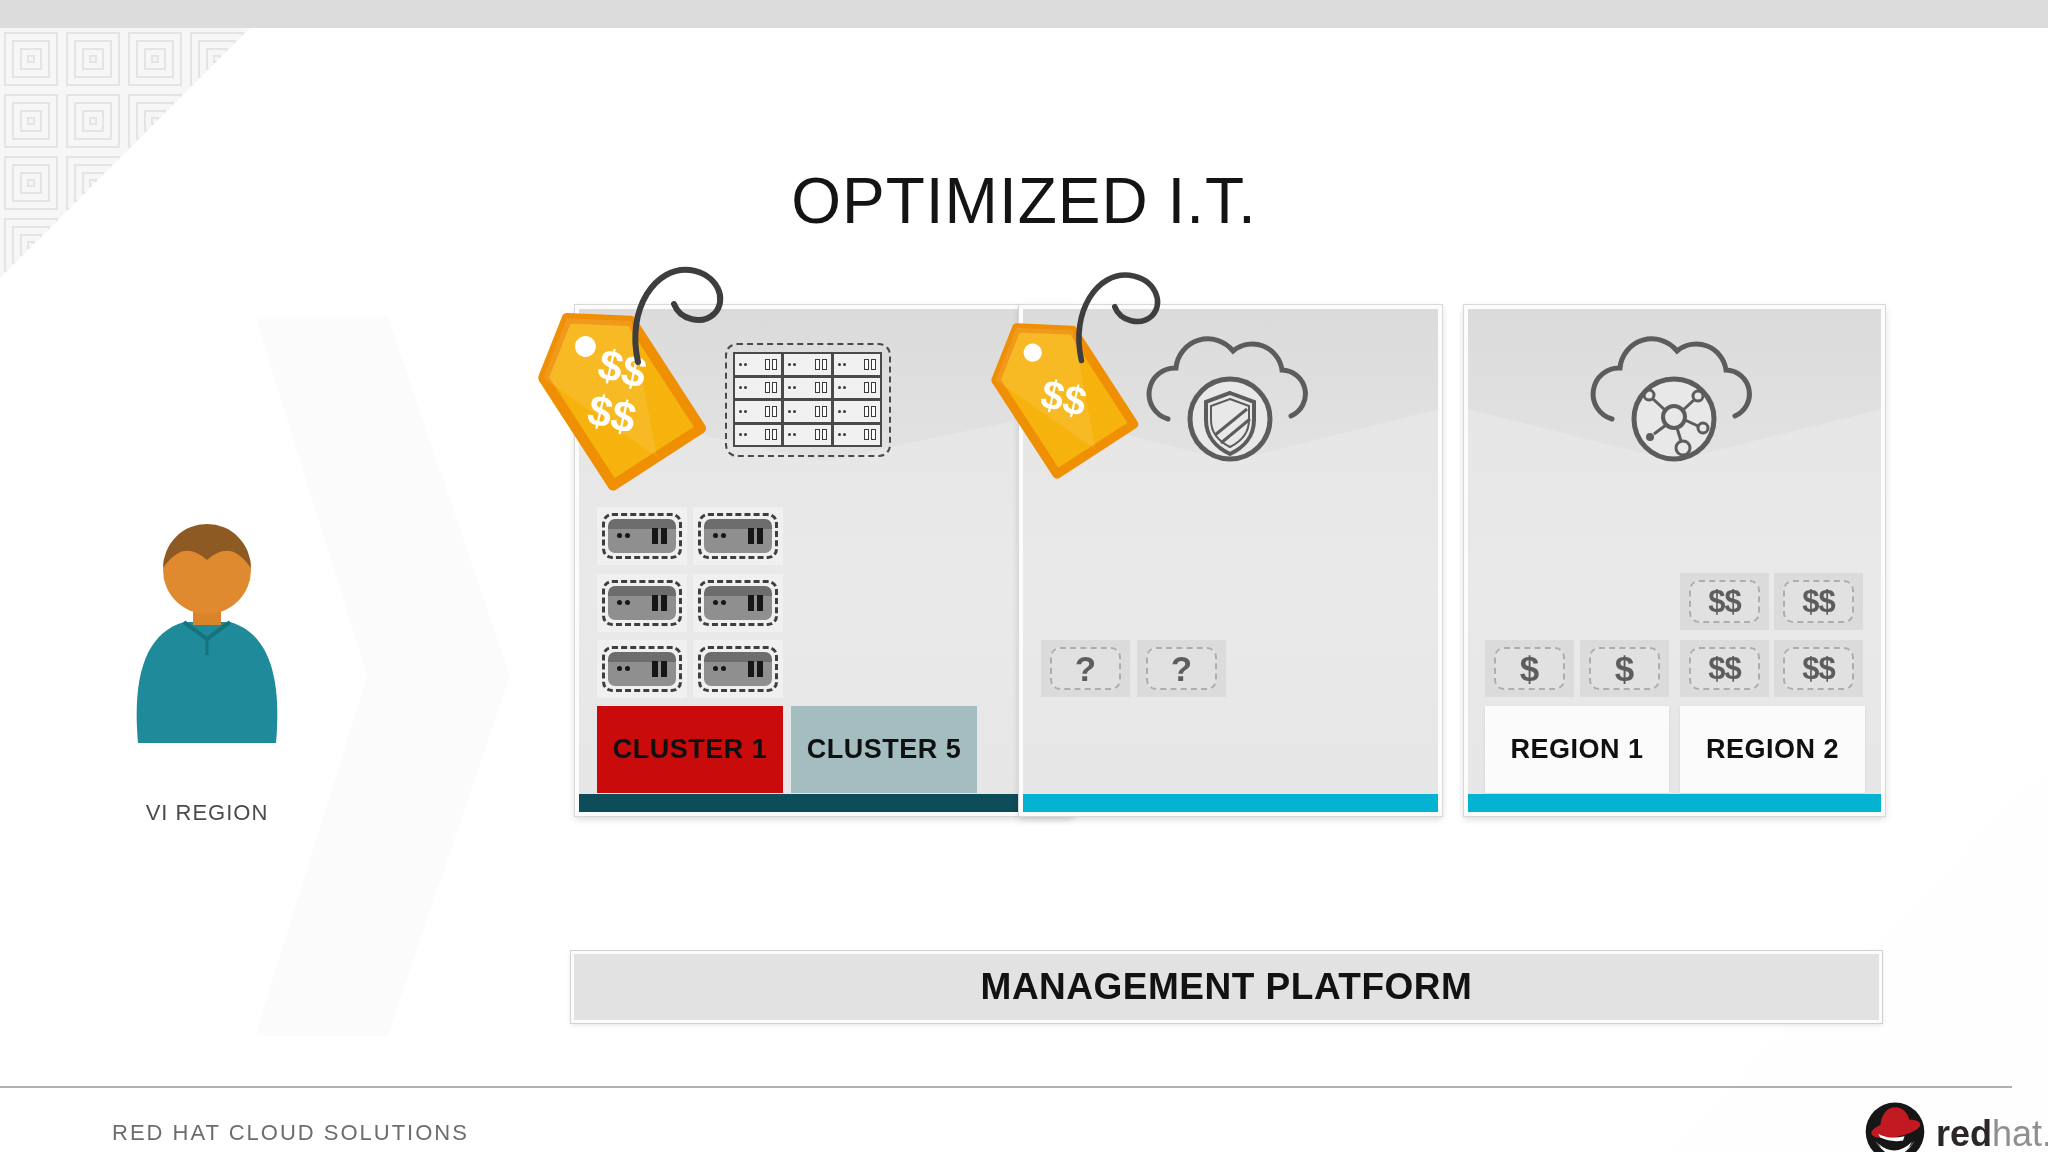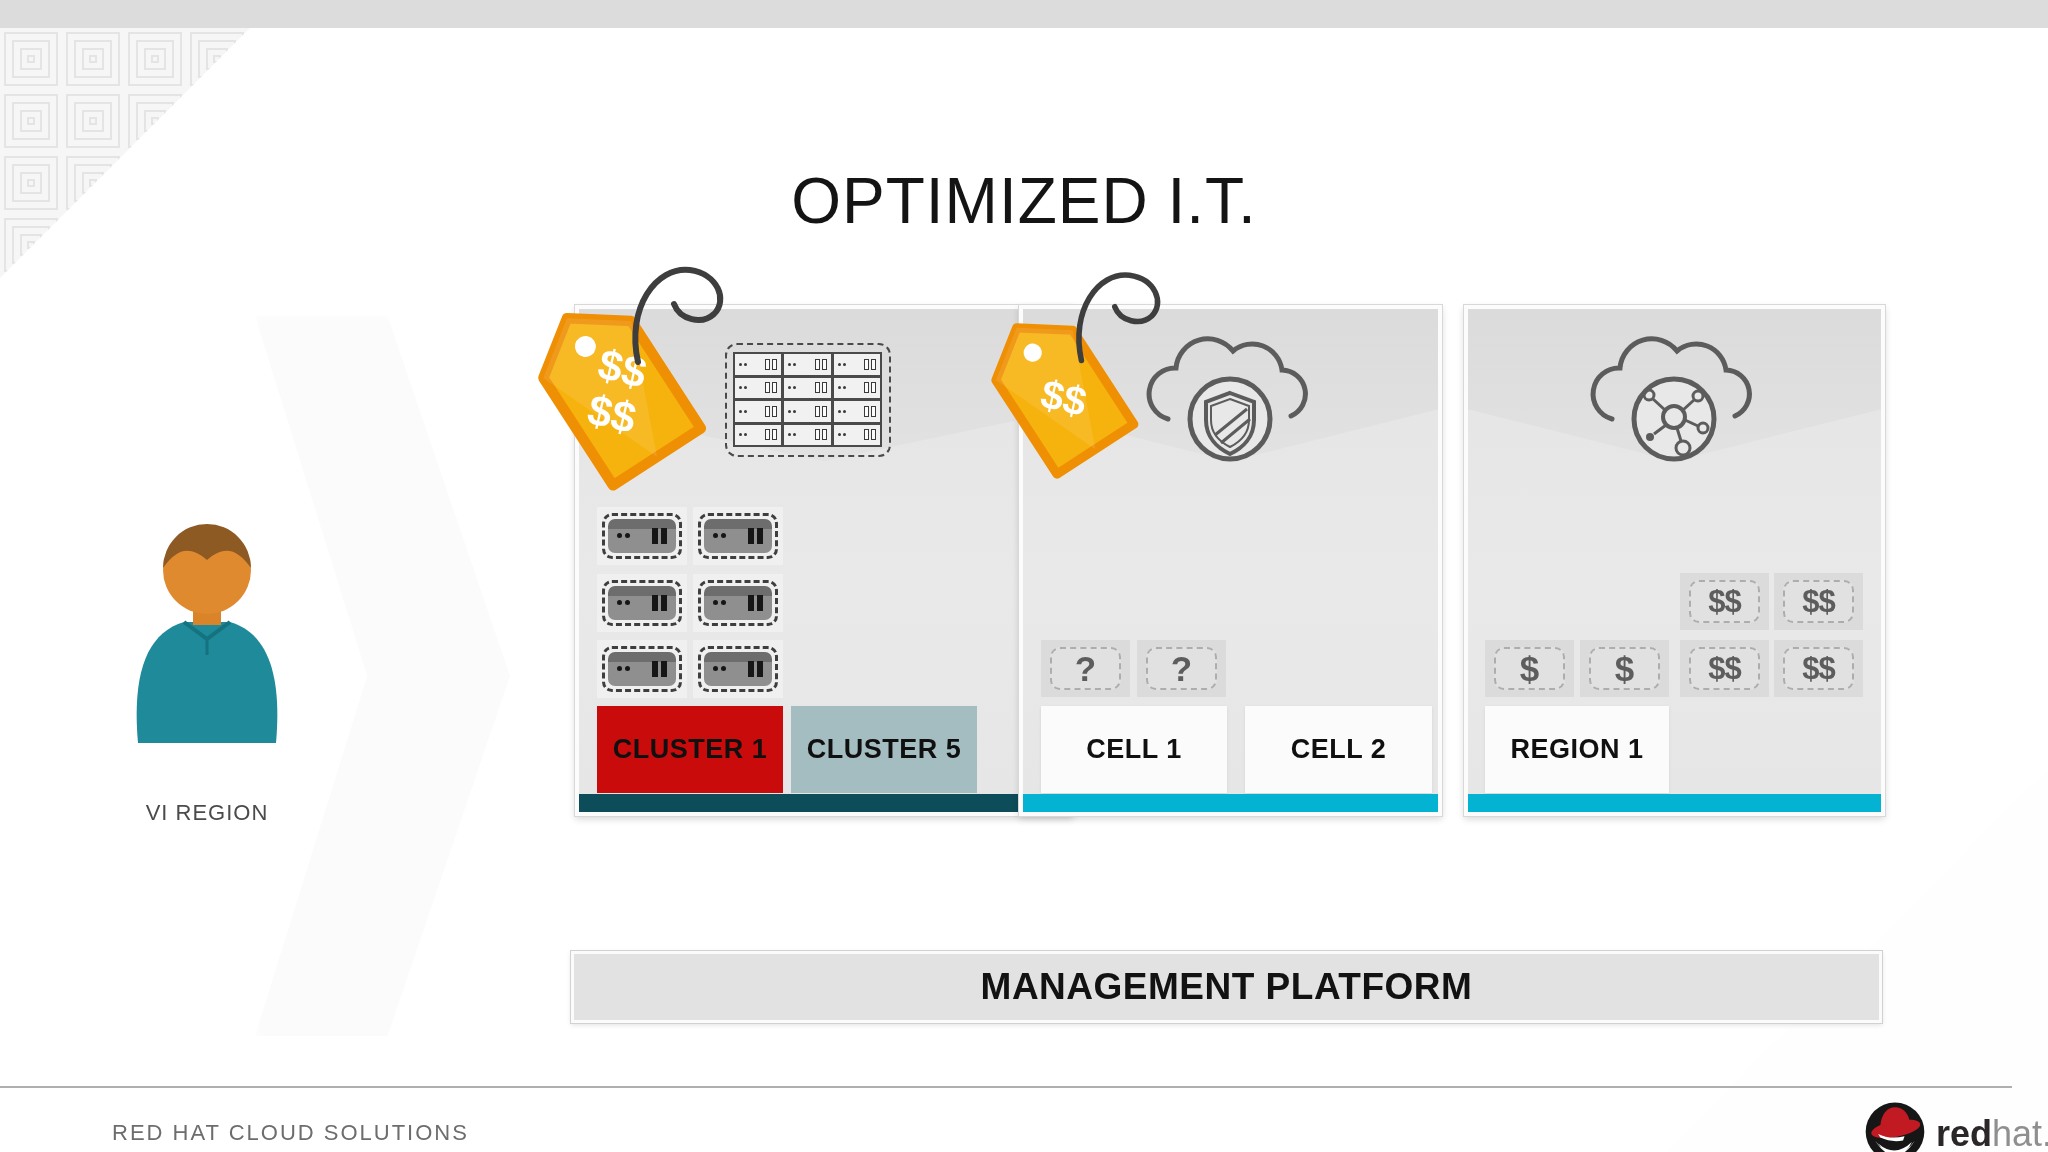--- a/index.html
+++ b/index.html
@@ -346,22 +346,20 @@
       <path d="M85 112 L117 86 M91 120 L120 96" stroke="#5c5c5c" stroke-width="3"></path>
     </svg>
 
     <div class="mt" style="left:18px;top:331px">
         <span>?</span>
       </div>
     <div class="mt" style="left:114px;top:331px">
         <span>?</span>
       </div>
 
-    <div class="pbtn white" style="left:18px;width:186px">CELL 1</div>
-    <div class="pbtn white" style="left:222px;width:187px">CELL 2</div>
     <div class="accent acc-cyan"></div>
   </div>
 
   <div class="panel p3">
     <div class="fold"></div>
 
     <svg style="position:absolute;left:101px;top:14px" width="210" height="160" viewBox="0 0 200 160">
       <path d="M38 96 A26 26 0 0 1 46 45 A32 32 0 0 1 103 28 A30 30 0 0 1 152 47 A24 24 0 0 1 161 93" stroke="#5c5c5c" stroke-width="5" fill="none" stroke-linecap="round"></path>
       <circle cx="100" cy="96" r="40" fill="#e9e8e9" stroke="#5c5c5c" stroke-width="5"></circle>
       <circle cx="100" cy="94" r="11" fill="none" stroke="#5c5c5c" stroke-width="4"></circle>
@@ -386,20 +384,21 @@
         <span>$</span>
       </div>
     <div class="mt sm" style="left:212px;top:331px">
         <span>$$</span>
       </div>
     <div class="mt sm" style="left:306px;top:331px">
         <span>$$</span>
       </div>
 
     <div class="pbtn white" style="left:17px;width:184px">REGION 1</div>
+    <div class="pbtn white" style="left:212px;width:185px">REGION 2</div>
     <div class="accent acc-cyan"></div>
   </div>
 
   <div class="tagwrap rot" style="left:548px;top:272px;width:128px">
     <svg width="128" height="175" viewBox="0 0 110 150">
       <polygon points="55,4 100,36 100,146 10,146 10,36" fill="#f7b30d" stroke="#ef8f04" stroke-width="9" stroke-linejoin="round"></polygon>
       <polygon points="55,4 100,36 55,146 10,36" fill="rgba(255,255,255,0.10)"></polygon>
       <circle cx="55" cy="33" r="9" fill="#fff"></circle>
       <g transform="rotate(46 55 82)" fill="#ffffff" font-size="37" font-weight="bold" font-family="Liberation Sans, sans-serif" text-anchor="middle">
         <text x="55" y="72">$$</text>

